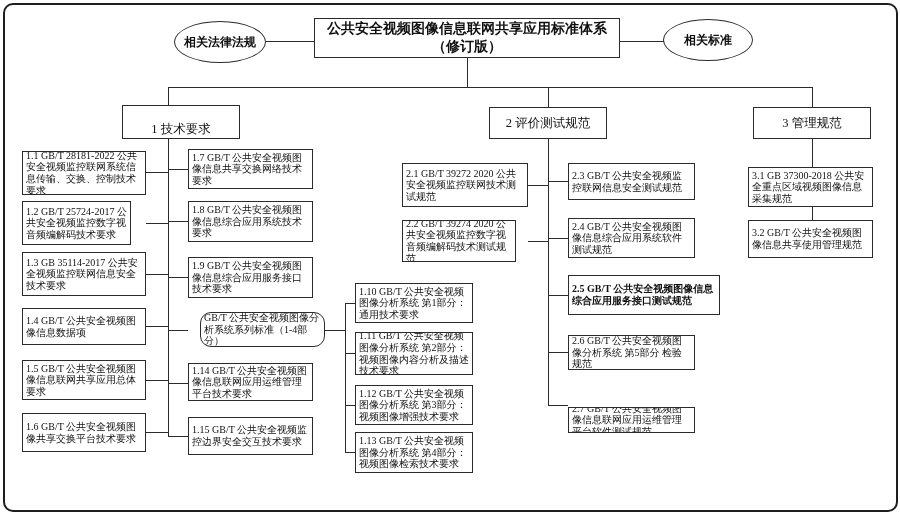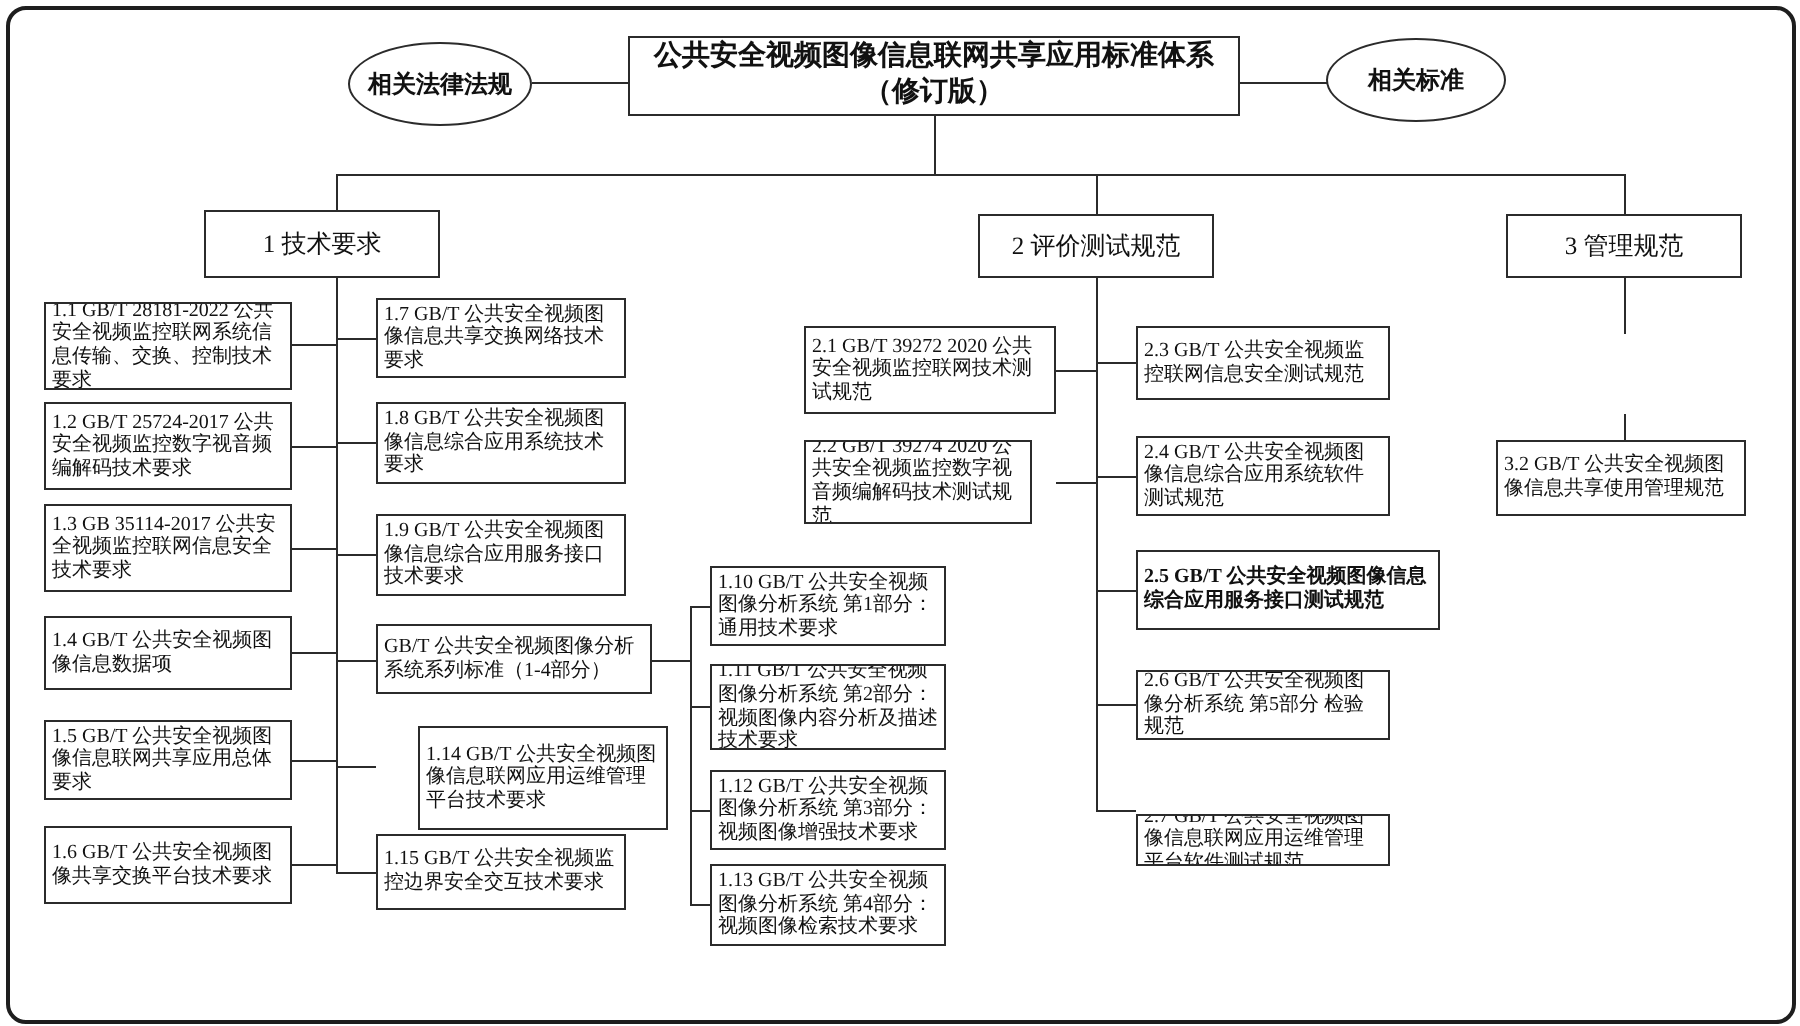--- a/index.html
+++ b/index.html
@@ -42,21 +42,21 @@
   </div>
 
   <div class="hline" style="left:266px;top:41px;width:48px;"></div>
   <div class="hline" style="left:620px;top:41px;width:44px;"></div>
   <div class="vline" style="left:467px;top:58px;height:29px;"></div>
   <div class="hline" style="left:168px;top:87px;width:645px;"></div>
   <div class="vline" style="left:168px;top:87px;height:18px;"></div>
   <div class="vline" style="left:548px;top:87px;height:20px;"></div>
   <div class="vline" style="left:812px;top:87px;height:20px;"></div>
 
-  <div class="hdr" style="left:102px;top:105px;width:118px;height:34px;">
+  <div class="hdr" style="left:122px;top:105px;width:118px;height:34px;align-items:flex-end;">
     <span>1 技术要求</span>
   </div>
   <div class="hdr" style="left:489px;top:107px;width:118px;height:32px;">
     <span>2 评价测试规范</span>
   </div>
   <div class="hdr" style="left:753px;top:107px;width:118px;height:32px;">
     <span>3 管理规范</span>
   </div>
 
   <div class="vline" style="left:168px;top:139px;height:297px;"></div>
@@ -88,21 +88,21 @@
   <div class="hline" style="left:548px;top:295px;width:20px;"></div>
   <div class="hline" style="left:548px;top:352px;width:20px;"></div>
   <div class="hline" style="left:548px;top:405px;width:20px;"></div>
 
   <div class="vline" style="left:812px;top:139px;height:28px;"></div>
   <div class="vline" style="left:812px;top:207px;height:13px;"></div>
 
   <div class="node" style="left:22px;top:151px;width:124px;height:44px;">
       <span>1.1 GB/T 28181-2022 公共安全视频监控联网系统信息传输、交换、控制技术要求</span>
     </div>
-  <div class="node" style="left:22px;top:201px;width:124px;height:44px;">
+  <div class="node" style="left:22px;top:201px;width:109px;height:44px;">
       <span>1.2 GB/T 25724-2017 公共安全视频监控数字视音频编解码技术要求</span>
     </div>
   <div class="node" style="left:22px;top:252px;width:124px;height:44px;">
       <span>1.3 GB 35114-2017 公共安全视频监控联网信息安全技术要求</span>
     </div>
   <div class="node" style="left:22px;top:308px;width:124px;height:37px;">
       <span>1.4 GB/T 公共安全视频图像信息数据项</span>
     </div>
   <div class="node" style="left:22px;top:360px;width:124px;height:40px;">
       <span>1.5 GB/T 公共安全视频图像信息联网共享应用总体要求</span>
@@ -113,24 +113,24 @@
 
   <div class="node" style="left:188px;top:149px;width:125px;height:40px;">
       <span>1.7 GB/T 公共安全视频图像信息共享交换网络技术要求</span>
     </div>
   <div class="node" style="left:188px;top:201px;width:125px;height:41px;">
       <span>1.8 GB/T 公共安全视频图像信息综合应用系统技术要求</span>
     </div>
   <div class="node" style="left:188px;top:257px;width:125px;height:41px;justify-content:center;">
       <span>1.9 GB/T 公共安全视频图像信息综合应用服务接口技术要求</span>
     </div>
-  <div class="node" style="left:188px;top:312px;width:138px;height:35px;">
+  <div class="node" style="left:200px;top:312px;width:125px;height:35px;border-radius:11px;">
       <span>GB/T 公共安全视频图像分析系统系列标准（1-4部分）</span>
     </div>
-  <div class="node" style="left:188px;top:363px;width:125px;height:52px;margin-left:21px;">
+  <div class="node" style="left:188px;top:363px;width:125px;height:38px;">
       <span>1.14 GB/T 公共安全视频图像信息联网应用运维管理平台技术要求</span>
     </div>
   <div class="node" style="left:188px;top:417px;width:125px;height:38px;">
       <span>1.15 GB/T 公共安全视频监控边界安全交互技术要求</span>
     </div>
 
   <div class="node" style="left:355px;top:283px;width:118px;height:40px;">
       <span>1.10 GB/T 公共安全视频图像分析系统 第1部分： 通用技术要求</span>
     </div>
   <div class="node" style="left:355px;top:332px;width:118px;height:43px;">
@@ -159,16 +159,19 @@
   <div class="node" style="left:568px;top:275px;width:152px;height:40px;font-weight:bold;">
       <span>2.5 GB/T 公共安全视频图像信息综合应用服务接口测试规范</span>
     </div>
   <div class="node" style="left:568px;top:335px;width:127px;height:35px;">
       <span>2.6 GB/T 公共安全视频图像分析系统 第5部分 检验规范</span>
     </div>
   <div class="node" style="left:568px;top:407px;width:127px;height:24px;">
       <span>2.7 GB/T 公共安全视频图像信息联网应用运维管理平台软件测试规范</span>
     </div>
 
+  <div class="node" style="left:748px;top:167px;width:125px;height:40px;">
+      <span>3.1 GB 37300-2018 公共安全重点区域视频图像信息采集规范</span>
+    </div>
   <div class="node" style="left:748px;top:220px;width:125px;height:38px;">
       <span>3.2 GB/T 公共安全视频图像信息共享使用管理规范</span>
     </div>
 </div>
 
 </body></html>

